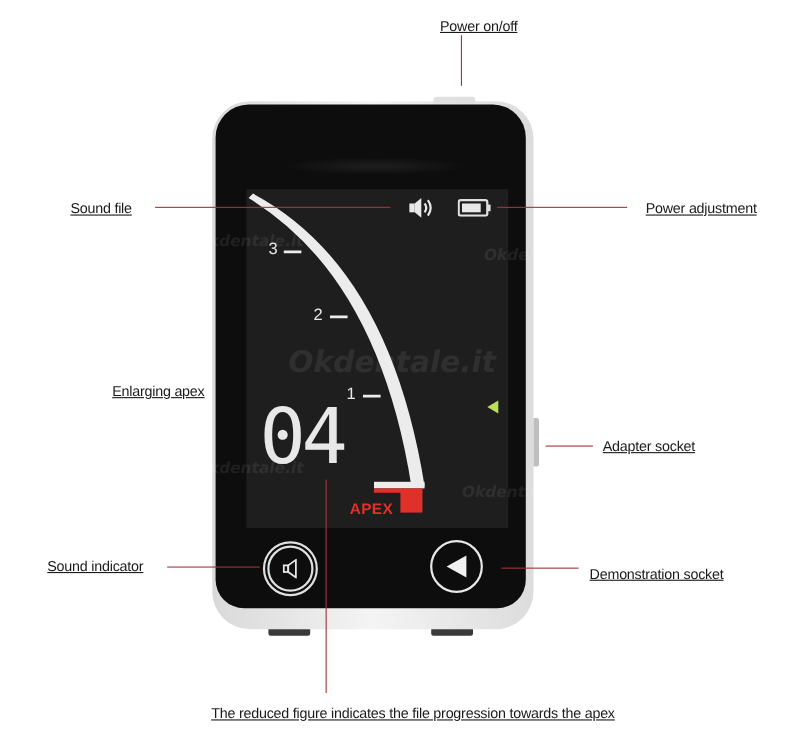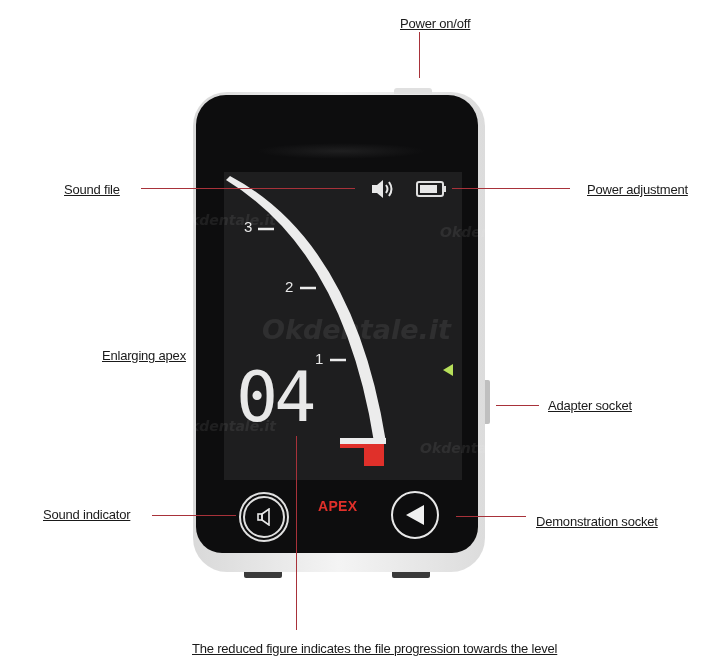--- a/index.html
+++ b/index.html
@@ -11,21 +11,21 @@
     background:linear-gradient(90deg,#d9d9d9 0%,#f4f4f4 50%,#dcdcdc 100%); border-radius:34px; }
   .device-front { position:absolute; left:196px; top:95px; width:282px; height:458px; background:#0d0d0e; border-radius:30px 30px 26px 26px; }
   .top-sheen { position:absolute; left:60px; top:48px; width:170px; height:16px; border-radius:50%;
     background:radial-gradient(ellipse at center,#1f1f20 0%,#0d0d0e 70%); }
   .power-btn { position:absolute; left:394px; top:88px; width:38px; height:6px; background:#e0e0e0; border-radius:3px 3px 0 0; }
   .side-socket { position:absolute; left:485px; top:380px; width:5px; height:44px; background:#bfbfbf; border-radius:0 2px 2px 0; }
   .foot { position:absolute; top:572px; width:38px; height:6px; background:#3a3a3a; border-radius:0 0 2px 2px; }
   .screen { position:absolute; left:224px; top:172px; width:238px; height:308px; background:#1e1e1f; }
   .seg { position:absolute; left:236px; top:362px; font-family:"DejaVu Sans Mono", monospace; font-size:70px; color:#e8e8e8; letter-spacing:-4px; line-height:1; }
   .tick-label { position:absolute; color:#e8e8e8; font-size:15px; }
-  .apex-text { position:absolute; left:318px; top:454px; color:#e0302a; font-size:14px; font-weight:bold; letter-spacing:0.3px;margin-top:44px; }
+  .apex-text { position:absolute; left:318px; top:454px; color:#e0302a; font-size:14px; font-weight:bold; letter-spacing:0.3px; }
   .apex-box { position:absolute; left:364px; top:446px; width:20px; height:20px; background:#e0302a; }
   .apex-bar { position:absolute; left:340px; top:444px; width:44px; height:4px; background:#e0302a; }
   .green-marker { position:absolute; left:443px; top:364px; width:0; height:0;
     border-top:6px solid transparent; border-bottom:6px solid transparent; border-right:10px solid #b7e05a; }
   .round-btn { position:absolute; border-radius:50%; display:flex; align-items:center; justify-content:center; }
   .watermark { position:absolute; color:rgba(255,255,255,0.08); font-weight:bold; font-style:italic; font-family:"DejaVu Sans", sans-serif; }
 </style>
 </head>
 <body>
 
@@ -104,13 +104,13 @@
 <div class="line" style="left:456px;top:516px;width:70px;height:1px;"></div>
 <div class="line" style="left:296px;top:436px;width:1px;height:194px;"></div>
 
 <span class="label" style="left:400px;top:16px;">Power on/off</span>
 <span class="label" style="left:64px;top:182px;">Sound file</span>
 <span class="label" style="left:587px;top:182px;">Power adjustment</span>
 <span class="label" style="left:70px;top:348px;margin-left:32px;">Enlarging apex</span>
 <span class="label" style="left:548px;top:398px;">Adapter socket</span>
 <span class="label" style="left:43px;top:507px;">Sound indicator</span>
 <span class="label" style="left:536px;top:514px;">Demonstration socket</span>
-<span class="label" style="left:192px;top:641px;">The reduced figure indicates the file progression towards the level</span>
+<span class="label" style="left:192px;top:641px;">The reduced figure indicates the file progression towards the apex</span>
 
 </body></html>

